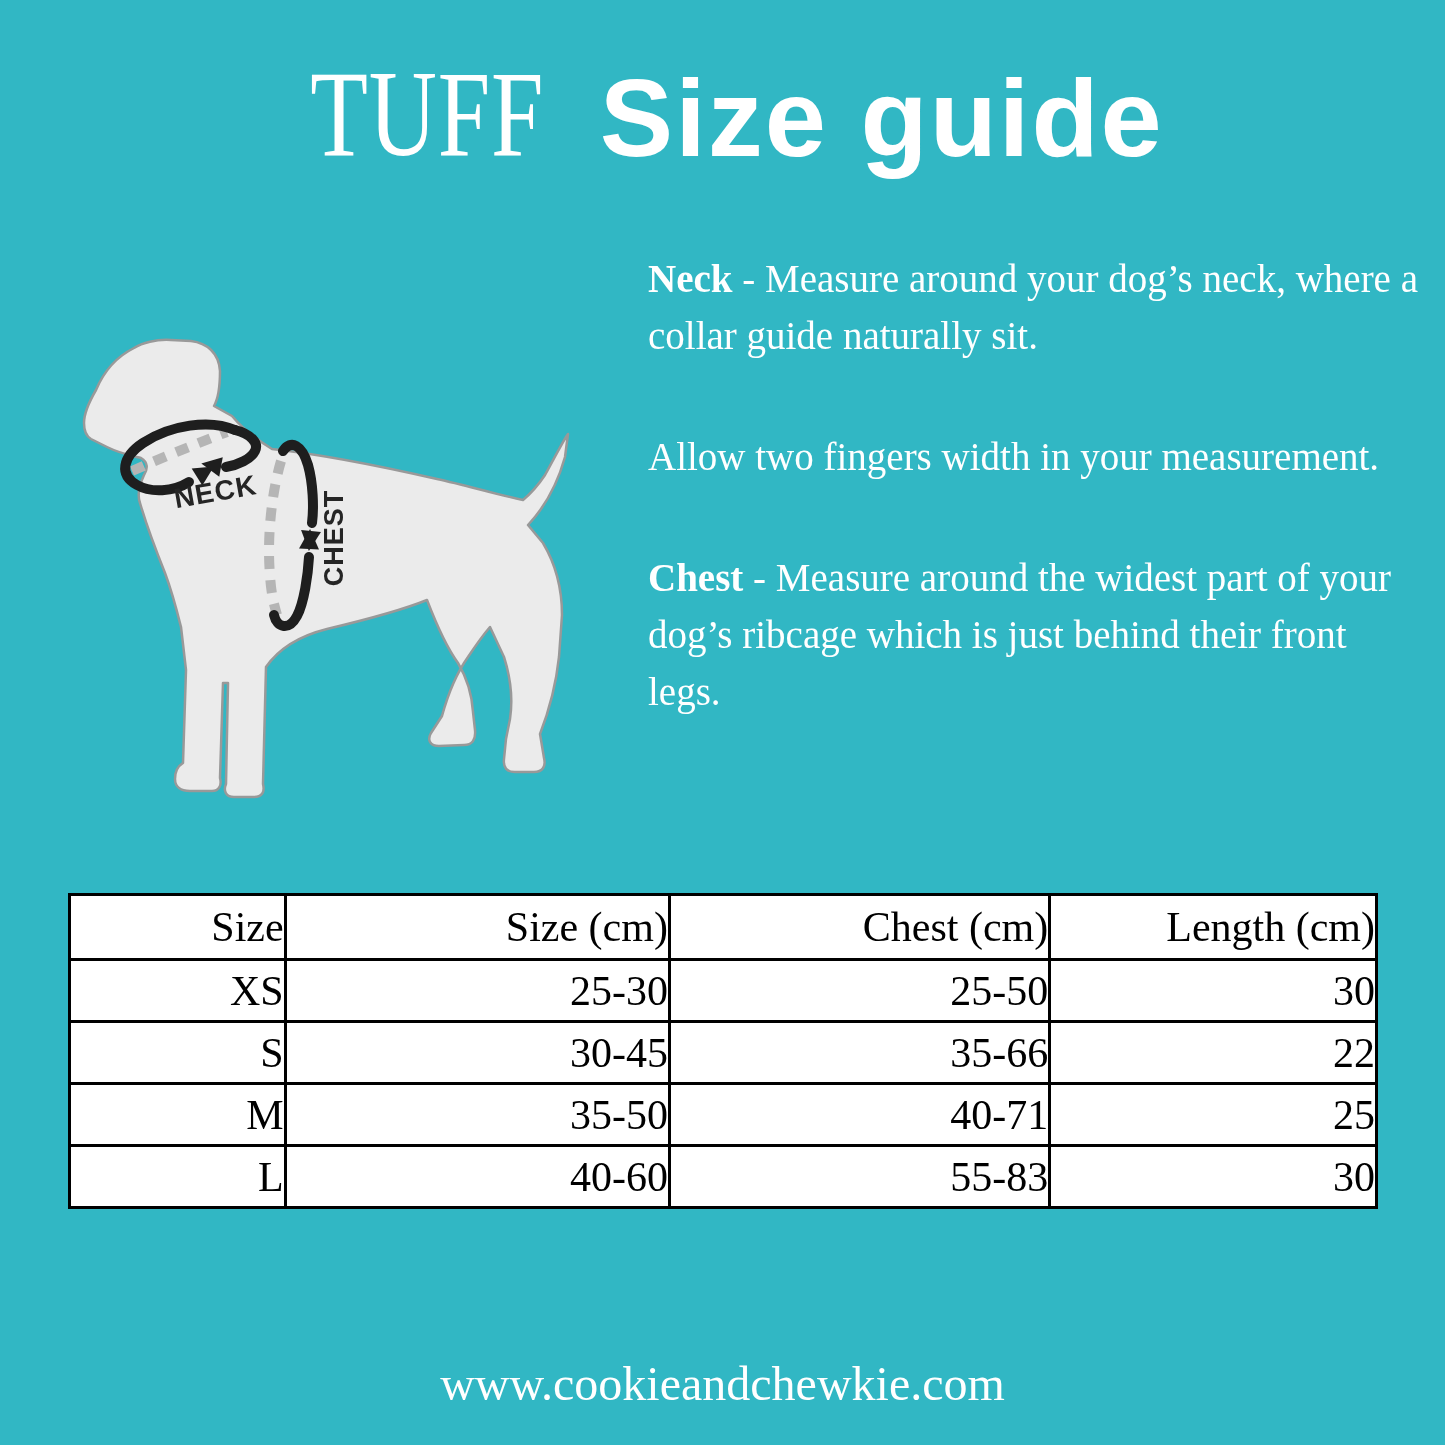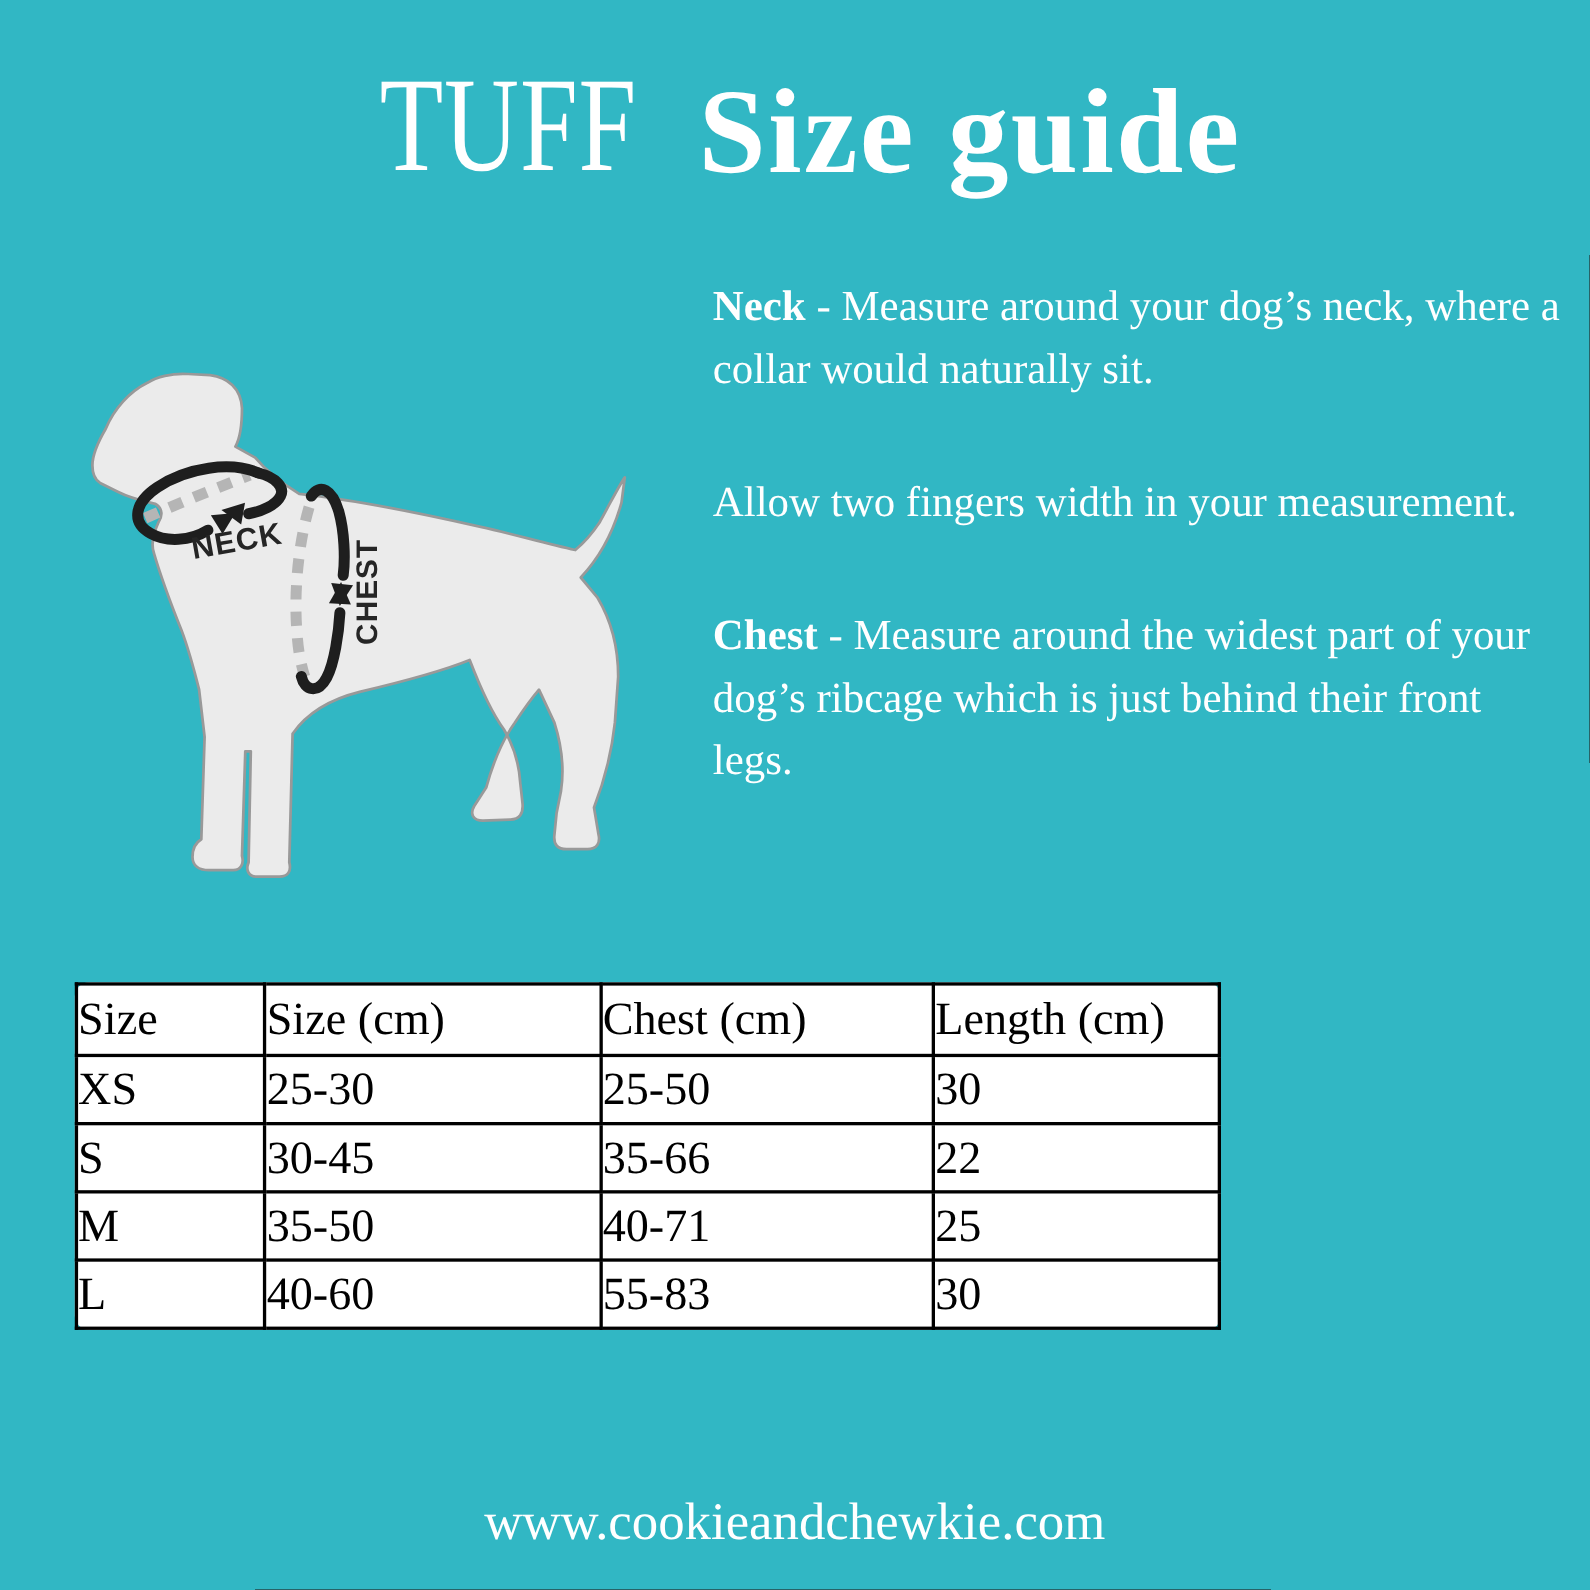--- a/index.html
+++ b/index.html
@@ -19,44 +19,43 @@
     text-align:center; color:var(--text); white-space:nowrap; line-height:1.1;
   }
   .title-brand{
     display:inline-block;
     font-family:"Liberation Serif", serif; font-weight:400;
     font-size:118px; letter-spacing:1px;
     transform:scale(0.80,1.04); transform-origin:center bottom;
   }
   .title-rest{
     display:inline-block; margin-left:26px;
-    font-family:Liberation Serif, serif; font-weight:700;
+    font-family:Liberation Sans, sans-serif; font-weight:700;
     font-size:110px; letter-spacing:2px;
   }
   .diagram{ position:absolute; left:75px; top:335px; width:520px; height:480px; }
   .dog-body{ fill:var(--dog-fill); stroke:var(--dog-outline); stroke-width:2.5; stroke-linejoin:round; }
   .tape-dash{ fill:none; stroke:var(--tape); stroke-width:10; stroke-dasharray:13 11; }
   .measure-arc{ fill:none; stroke:var(--annotation); stroke-width:10; stroke-linecap:round; }
   .arrowhead{ fill:var(--annotation); stroke:none; }
   .diagram-label{
     fill:#252525; font-family:"Liberation Sans", sans-serif; font-weight:bold;
     letter-spacing:1px;
   }
   .instructions{
     position:absolute; left:648px; top:250px; width:772px;
     color:var(--text); font-size:39px; line-height:57px;
   }
   .instructions p{ margin:0 0 64px 0; }
   .instructions strong{ font-weight:bold; }
   .size-table{
-    position:absolute; left:68px; top:893px; width:1042px;
+    position:absolute; left:68px; top:893px; width:1310px;
     border-collapse:collapse; background:var(--table-background);
-    color:var(--table-text); font-size:42px; text-align:left;
+    color:var(--table-text); font-size:42px; text-align:right;
     table-layout:fixed;
-    border-radius:13px;
   }
   .size-table th, .size-table td{
     border:3px solid var(--table-border); font-weight:normal;
     padding:0; vertical-align:middle;
   }
   .size-table tr{ height:62px; }
   .size-table tr.header-row{ height:65px; }
   .col-size{width:16.5%;} .col-neck{width:29.4%;} .col-chest{width:29.1%;} .col-length{width:25%;}
   .footer{
     position:absolute; top:1356px; left:0; width:100%;
@@ -112,21 +111,21 @@
     <path class="tape-dash" d="M 206,126 C 196,160 192,205 195,240 C 196,258 199,270 202,280"></path>
 
     <path class="measure-arc" d="M 208,116 C 216,104 227,110 233,130 C 238,148 239,172 237,188"></path>
     <path class="arrowhead" d="M 0,-10 L 20,0 L 0,10 Z" transform="translate(236,196) rotate(96)"></path>
     <path class="measure-arc" d="M 199,280 C 202,293 214,296 222,281 C 229,268 233,240 234,222"></path>
     <path class="arrowhead" d="M 0,-10 L 20,0 L 0,10 Z" transform="translate(234,214) rotate(-87)"></path>
     <text class="diagram-label" x="259" y="212" text-anchor="middle" font-size="27" transform="rotate(-90 259 203)">CHEST</text>
   </svg>
 
   <div class="instructions">
-    <p><strong>Neck</strong><span> - Measure around your dog’s neck, where a collar would naturally sit.</span></p>
+    <p><strong>Neck</strong><span> - Measure around your dog’s neck, where a collar guide naturally sit.</span></p>
     <p><span>Allow two fingers width in your measurement.</span></p>
     <p><strong>Chest</strong><span> - Measure around the widest part of your dog’s ribcage which is just behind their front legs.</span></p>
   </div>
 
   <table class="size-table">
     <colgroup>
         <col class="col-size">
         <col class="col-neck">
         <col class="col-chest">
         <col class="col-length">

